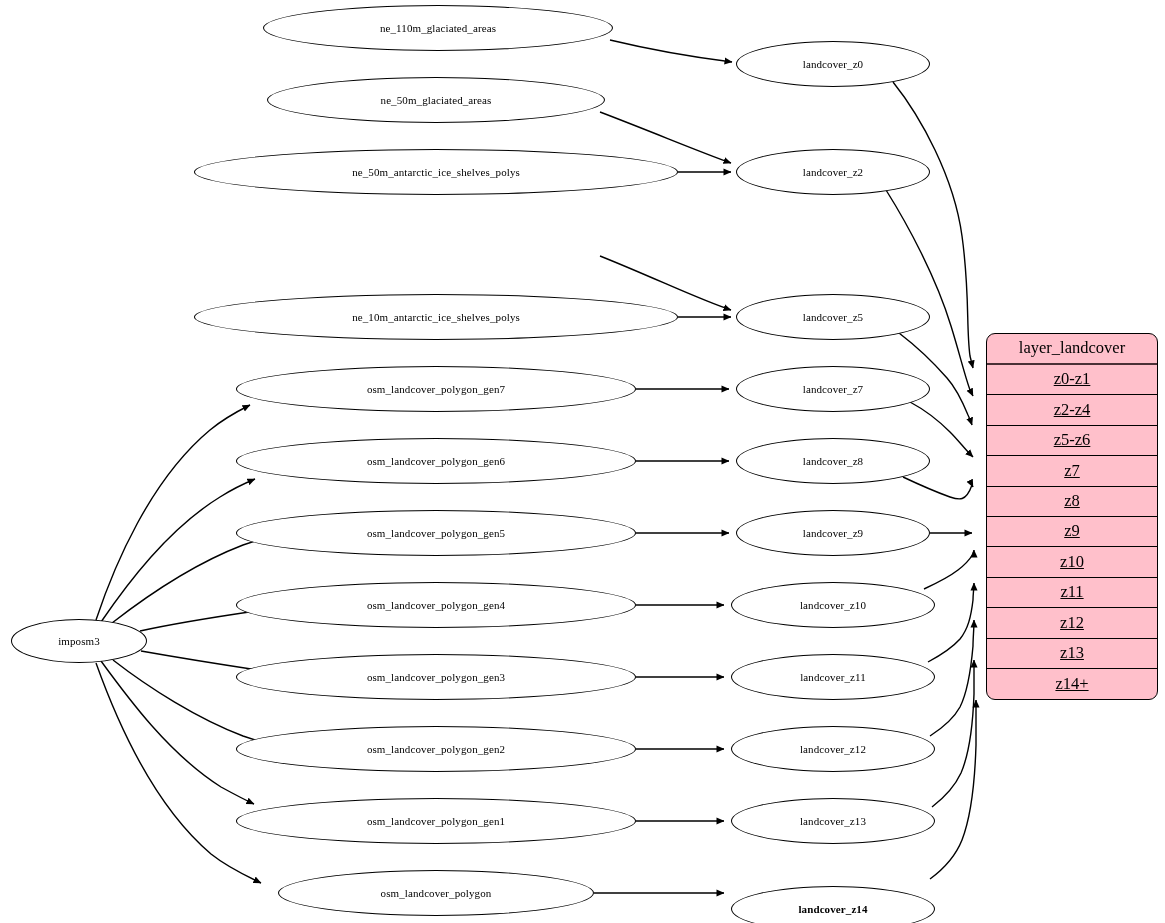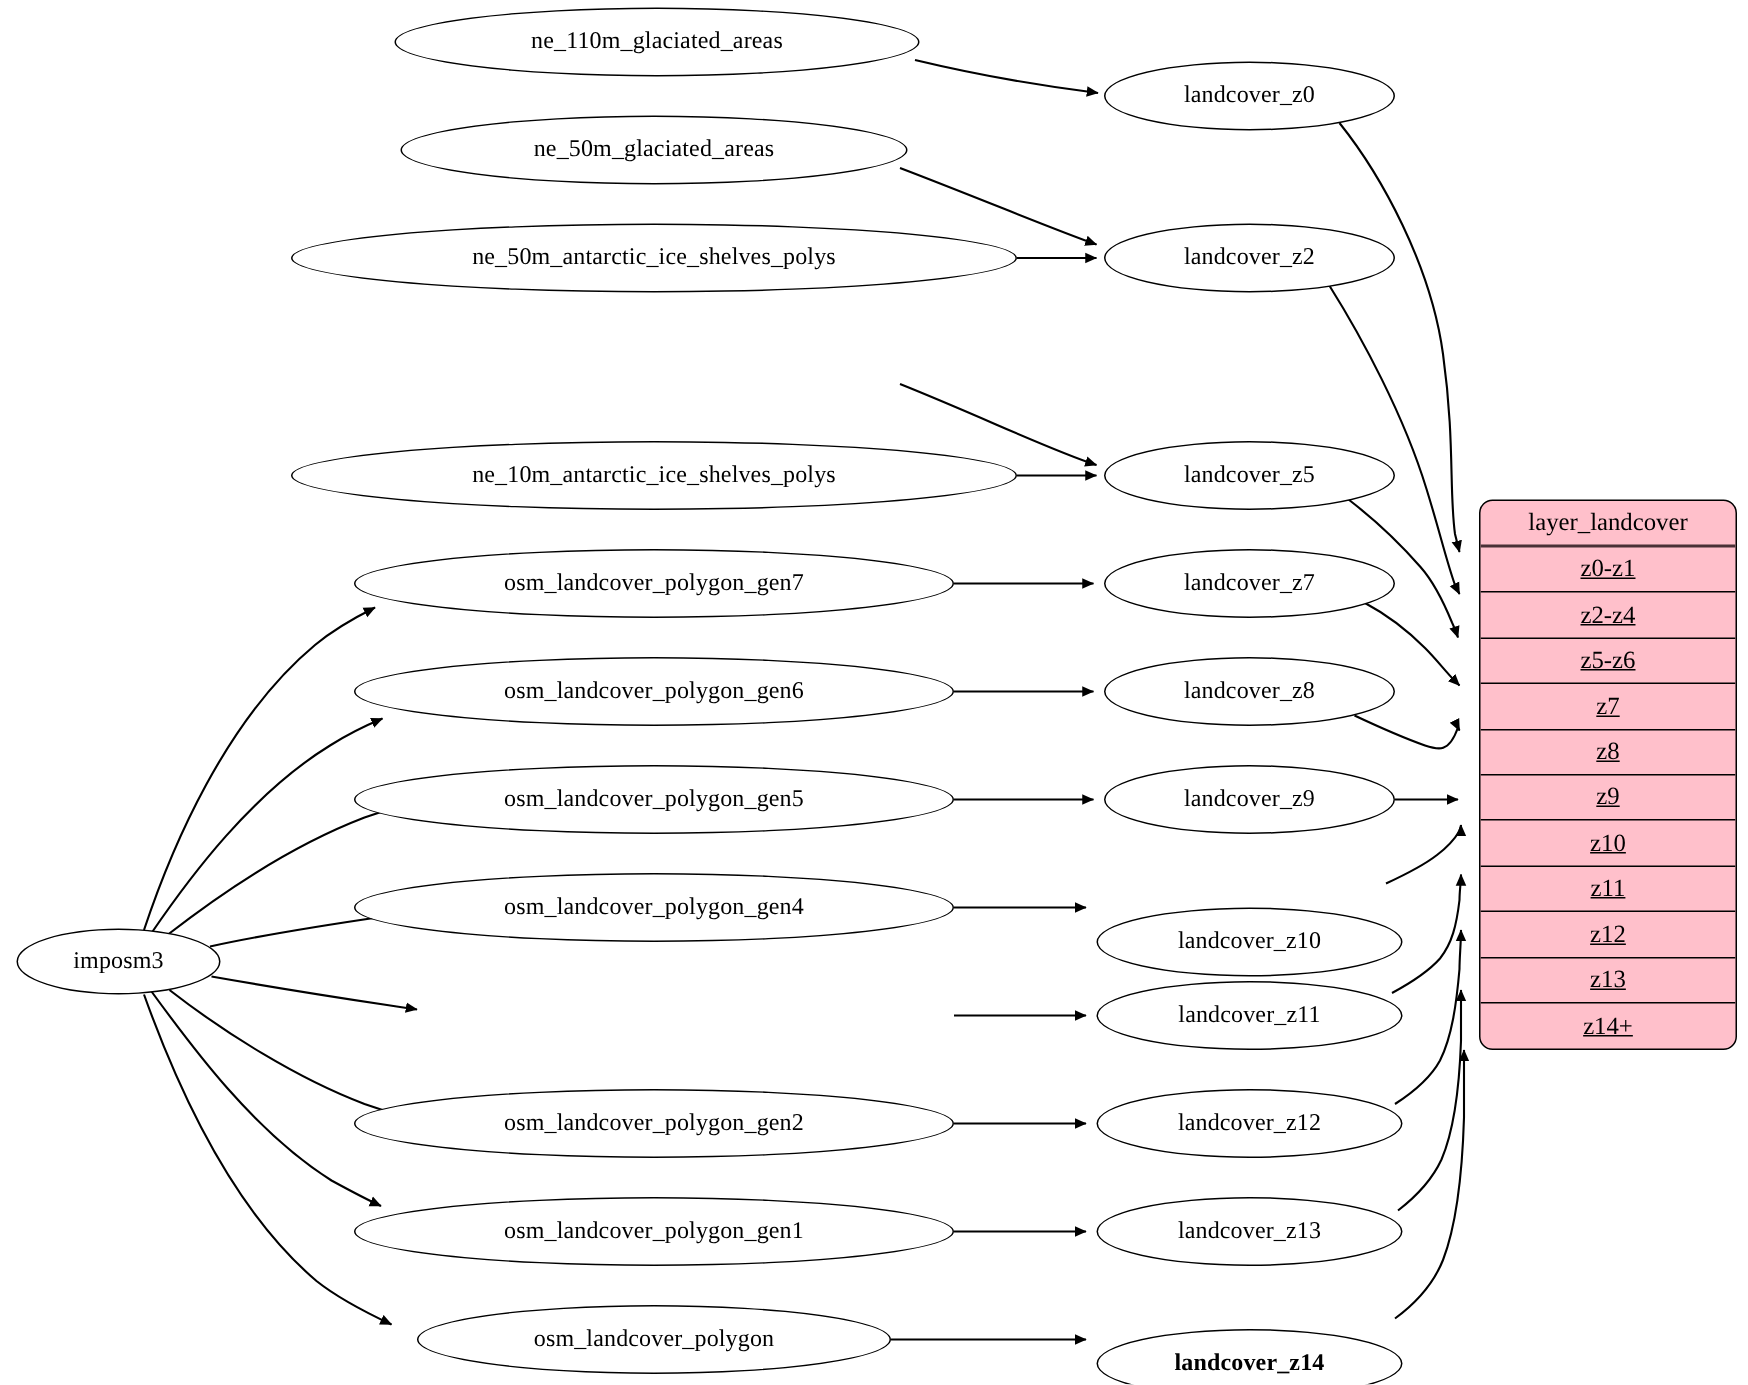--- a/index.html
+++ b/index.html
@@ -28,21 +28,21 @@
   .node-ellipse {
     position: absolute;
     box-sizing: border-box;
     border: 1px solid #000000;
     border-radius: 50%;
     background: #ffffff;
     display: flex;
     align-items: center;
     justify-content: center;
     color: #000000;
-    font-size: 16px;
+    font-size: 11px;
     line-height: 1;
     white-space: nowrap;
     letter-spacing: 0.1px;
   }
   #record-table {
     position: absolute;
     left: 986px;
     top: 333px;
     width: 172px;
     height: 367px;
@@ -150,20 +150,23 @@
   </div>
   <div class="node-ellipse" style="left:236px; top:438px; width:400px; height:46px;">
     <span>osm_landcover_polygon_gen6</span>
   </div>
   <div class="node-ellipse" style="left:236px; top:510px; width:400px; height:46px;">
     <span>osm_landcover_polygon_gen5</span>
   </div>
   <div class="node-ellipse" style="left:236px; top:582px; width:400px; height:46px;">
     <span>osm_landcover_polygon_gen4</span>
   </div>
+  <div class="node-ellipse" style="left:236px; top:654px; width:400px; height:46px;">
+    <span>osm_landcover_polygon_gen3</span>
+  </div>
   <div class="node-ellipse" style="left:236px; top:726px; width:400px; height:46px;">
     <span>osm_landcover_polygon_gen2</span>
   </div>
   <div class="node-ellipse" style="left:236px; top:798px; width:400px; height:46px;">
     <span>osm_landcover_polygon_gen1</span>
   </div>
   <div class="node-ellipse" style="left:278px; top:870px; width:316px; height:46px;">
     <span>osm_landcover_polygon</span>
   </div>
 
@@ -178,21 +181,21 @@
   </div>
   <div class="node-ellipse" style="left:736px; top:366px; width:194px; height:46px;">
     <span>landcover_z7</span>
   </div>
   <div class="node-ellipse" style="left:736px; top:438px; width:194px; height:46px;">
     <span>landcover_z8</span>
   </div>
   <div class="node-ellipse" style="left:736px; top:510px; width:194px; height:46px;">
     <span>landcover_z9</span>
   </div>
-  <div class="node-ellipse" style="left:731px; top:605px; width:204px; height:46px;">
+  <div class="node-ellipse" style="left:731px; top:582px; width:204px; height:46px;">
     <span>landcover_z10</span>
   </div>
   <div class="node-ellipse" style="left:731px; top:654px; width:204px; height:46px;">
     <span>landcover_z11</span>
   </div>
   <div class="node-ellipse" style="left:731px; top:726px; width:204px; height:46px;">
     <span>landcover_z12</span>
   </div>
   <div class="node-ellipse" style="left:731px; top:798px; width:204px; height:46px;">
     <span>landcover_z13</span>

